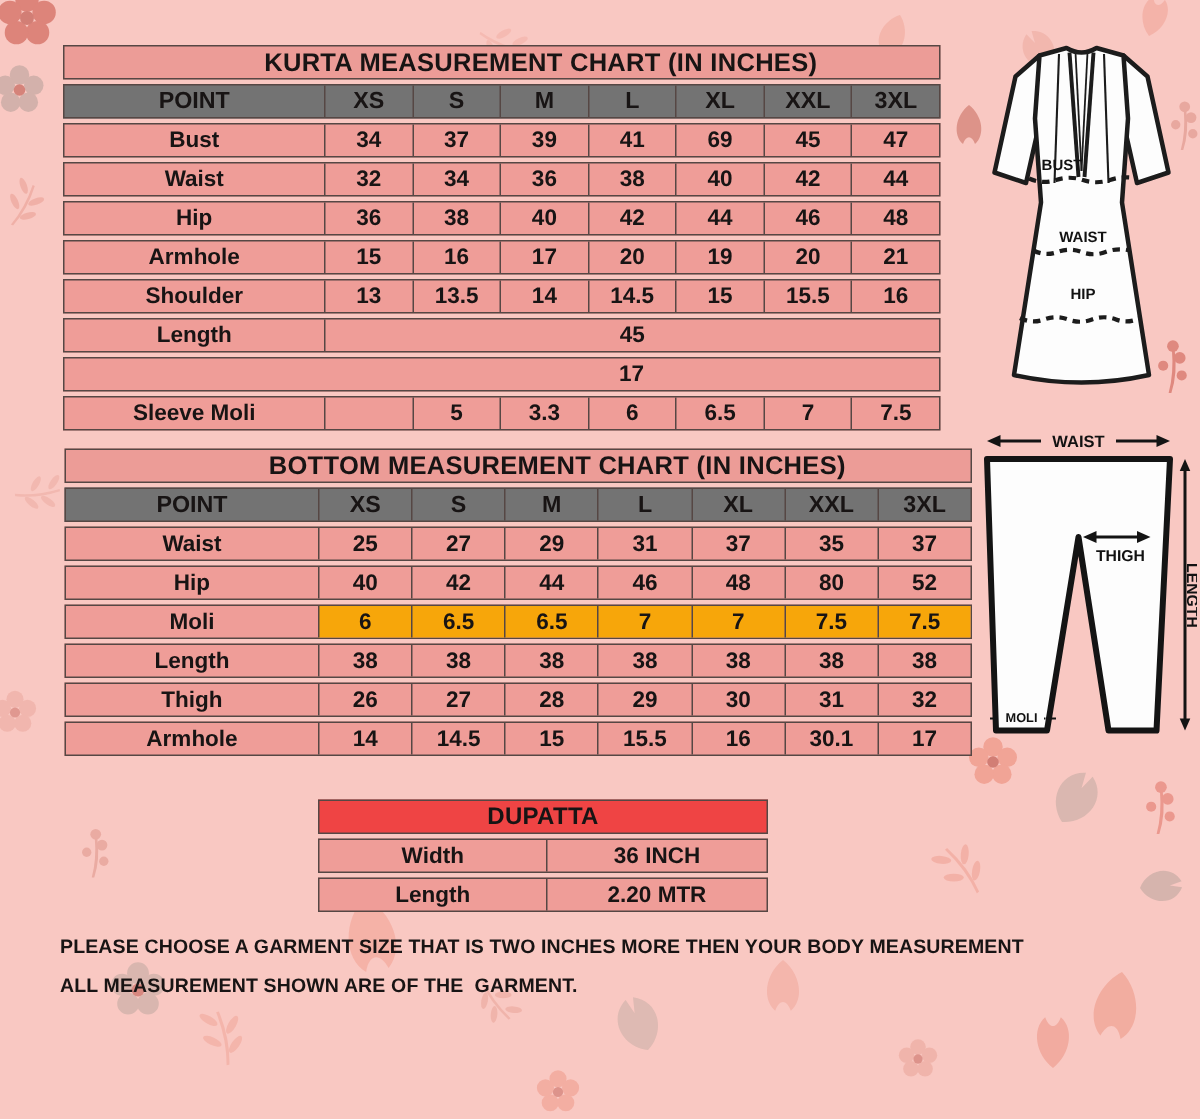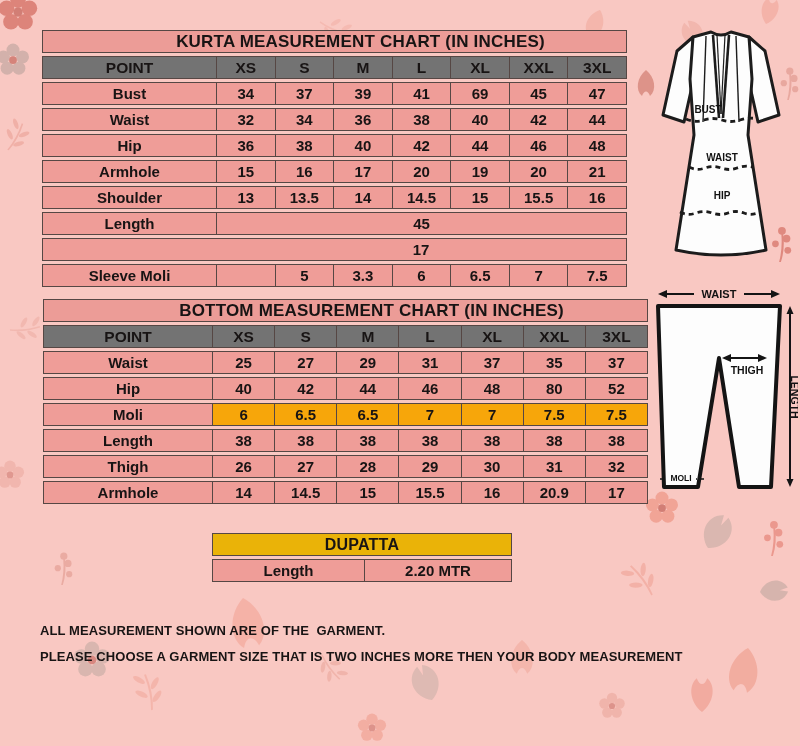--- a/index.html
+++ b/index.html
@@ -12,21 +12,21 @@
         border:1px solid #564744;background:#EF9D98}
   .mrow.title{display:flex;align-items:center;justify-content:center;background:#EC9C97;
               font-size:17px;letter-spacing:.2px;padding-left:52px}
   .mrow.header{background:#737373}
   .mrow.header .cell{font-size:15.5px}
   .cell{text-align:center;font-size:15px;line-height:21px;border-left:1px solid #564744;overflow:hidden;white-space:nowrap}
   .cell:first-child{border-left:none}
   .cell.label{font-size:15px}
   .cell.span{grid-column:2/-1}
   .cell.hl{background:#F7A60A}
-  .dup .mrow.title{background:#eab308;font-size:16px;padding-left:0}
+  .dup .mrow.title{background:#ef4444;font-size:16px;padding-left:0}
   .notes{position:absolute;left:40px;top:623px;width:748px;z-index:2}
   .notes p{font-size:13px;line-height:16.5px;margin-bottom:9px;white-space:pre-wrap;letter-spacing:.1px}
   .diagram{position:absolute;z-index:1}
   svg text{font-family:"Liberation Sans",sans-serif;font-weight:700;fill:#121212}
 </style>
 </head>
 <body>
 
 <div class="page">
 
@@ -237,31 +237,35 @@
           <div class="cell">31</div>
           <div class="cell">32</div>
         </div>
         <div class="mrow data">
           <div class="cell label">Armhole</div>
           <div class="cell">14</div>
           <div class="cell">14.5</div>
           <div class="cell">15</div>
           <div class="cell">15.5</div>
           <div class="cell">16</div>
-          <div class="cell">20.9</div>
+          <div class="cell">30.1</div>
           <div class="cell">17</div>
         </div>
       </div>
   </div>
 
   <div class="mtable dup" style="left:212px;top:533px;width:300px;--cols:151px 1fr">
     <div class="mrow title">
       <span>DUPATTA</span>
     </div>
     <div class="rows">
+        <div class="mrow data">
+          <div class="cell label">Width</div>
+          <div class="cell">36 INCH</div>
+        </div>
         <div class="mrow data">
           <div class="cell label">Length</div>
           <div class="cell">2.20 MTR</div>
         </div>
       </div>
   </div>
 
   <svg class="diagram" style="left:646px;top:22px" width="152" height="246" viewBox="0 0 152 246">
     <g stroke="#1c1c1c" stroke-width="3" fill="#FDFDFD" stroke-linejoin="round">
       <path d="M47,15 L31,29 L17,93 L38,100 L47,60 Z"></path>
@@ -300,17 +304,17 @@
       <line x1="20" y1="197" x2="64" y2="197" stroke-width="1.4" stroke-dasharray="5,3"></line>
     </g>
     <text x="79" y="16" font-size="11" text-anchor="middle">WAIST</text>
     <text x="107" y="92" font-size="10.5" text-anchor="middle">THIGH</text>
     <text x="151" y="115" font-size="10.5" text-anchor="middle" transform="rotate(90 151 115)">LENGTH</text>
     <rect x="27" y="190" width="29" height="9" fill="#FDFDFD"></rect>
     <text x="41" y="199" font-size="8.5" text-anchor="middle">MOLI</text>
   </svg>
 
   <div class="notes">
+    <p>PLEASE CHOOSE A GARMENT SIZE THAT IS TWO INCHES MORE THEN YOUR BODY MEASUREMENT</p>
     <p>ALL MEASUREMENT SHOWN ARE OF THE  GARMENT.</p>
-    <p>PLEASE CHOOSE A GARMENT SIZE THAT IS TWO INCHES MORE THEN YOUR BODY MEASUREMENT</p>
   </div>
 
 </div>
 
 </body></html>

